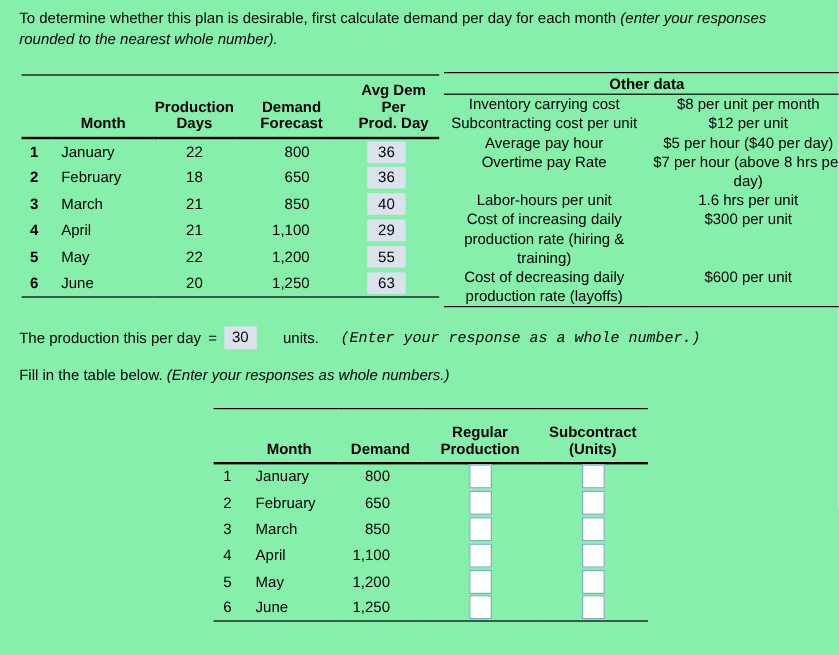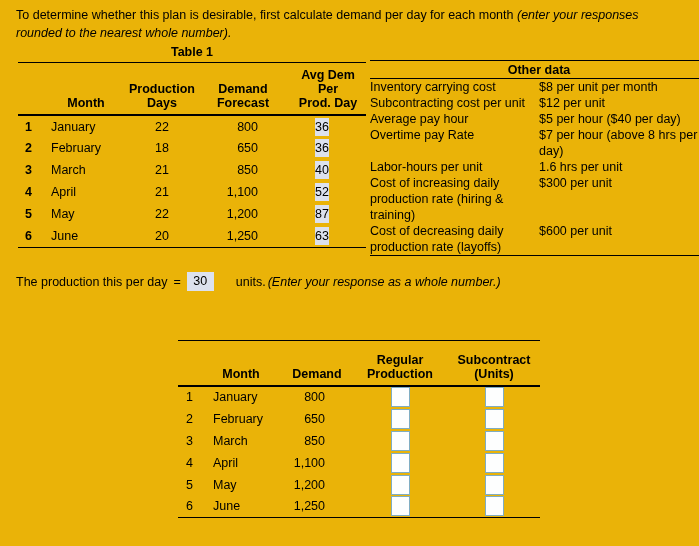--- a/index.html
+++ b/index.html
@@ -1,20 +1,20 @@
 <!DOCTYPE html>
 <html style="--hl: #dce1ee; --input-border: #7fadc2;"><head>
 <meta charset="utf-8">
 <style>
   * { margin: 0; padding: 0; box-sizing: border-box; }
   html, body { background: #fff; }
   .frame {
     position: relative;
     width: 699px; height: 546px;
-    background: #eab308;
+    background: #86efac;
     overflow: hidden;
     font-family: "Liberation Sans", sans-serif;
     font-size: 12.5px;
     color: #000;
   }
   .italic { font-style: italic; }
 
   
   .intro {
     position: absolute; left: 16px; top: 6px; width: 664px;
@@ -39,45 +39,45 @@
   }
   .t1 thead tr { height: 48px; }
   .t1 th.col-avg { vertical-align: top; padding-top: 5px; }
   .t1 tbody tr { height: 22px; }
   .t1 td.num { font-weight: bold; padding-left: 7px; text-align: left; }
   .t1 td.month { padding-left: 7px; text-align: left; }
   .t1 td.days { text-align: center; margin-top: 36px; }
   .t1 td.forecast { text-align: right; padding-right: 32px; }
   .t1 td.avg { text-align: center; padding-right: 12px; }
   .answer-highlight {
-    display: inline-block; width: 14px; height: 18px; line-height: 18px;
+    display: inline-block; width: 32px; height: 18px; line-height: 18px;
     background: var(--hl, #dce1ee); text-align: center; vertical-align: middle;
   }
 
   
   .od {
     position: absolute; left: 370px; top: 60px; width: 338px;
     border-top: 1px solid #000; border-bottom: 1px solid #000;
   }
   .od thead th {
     font-weight: bold; text-align: center; height: 18px;
     border-bottom: 1px solid #000; vertical-align: middle;
   }
-  .od td { vertical-align: top; line-height: 16px; }
+  .od td { vertical-align: top; line-height: 16px; text-align: center; }
   .od td.od-label { width: 168px; padding-right: 2px; }
   .od td.od-value { width: 170px; }
 
   
   .rate-line {
     position: absolute; left: 16px; top: 272px;
     display: flex; align-items: center; height: 19px; white-space: nowrap;
   }
   .rate-line .eq { margin: 0 6px; }
   .rate-line .units { margin-left: 22px; }
-  .rate-line .note { margin-left: 2px; }
+  .rate-line .note { margin-left: 18px; font-family: Liberation Mono, monospace; }
   .rate-box {
     display: inline-block; width: 27px; height: 19px; line-height: 19px;
     background: var(--hl, #dce1ee); text-align: center;
   }
   .fill-line { position: absolute; left: 16px; top: 306px; white-space: nowrap; }
 
   
   .t2 {
     position: absolute; left: 178px; top: 340px; width: 362px;
     border-top: 1px solid #000; border-bottom: 1px solid #000;
@@ -101,21 +101,20 @@
     vertical-align: middle;
   }
 </style>
 </head>
 <body>
 
 <div class="frame">
 
   <p class="intro"><span>To determine whether this plan is desirable, first calculate demand per day for each month </span><span class="italic">(enter your responses rounded to the nearest whole number).</span></p>
 
-  <div class="t1-title">Table 1</div>
 
   <table class="t1">
     <colgroup>
       <col style="width:26px">
         <col style="width:84px">
         <col style="width:68px">
         <col style="width:94px">
         <col style="width:76px">
     </colgroup>
     <thead>
@@ -150,28 +149,28 @@
         <td class="month">March</td>
         <td class="days">21</td>
         <td class="forecast">850</td>
         <td class="avg"><span class="answer-highlight">40</span></td>
       </tr>
       <tr>
         <td class="num">4</td>
         <td class="month">April</td>
         <td class="days">21</td>
         <td class="forecast">1,100</td>
-        <td class="avg"><span class="answer-highlight">52</span></td>
+        <td class="avg"><span class="answer-highlight">29</span></td>
       </tr>
       <tr>
         <td class="num">5</td>
         <td class="month">May</td>
         <td class="days">22</td>
         <td class="forecast">1,200</td>
-        <td class="avg"><span class="answer-highlight">87</span></td>
+        <td class="avg"><span class="answer-highlight">55</span></td>
       </tr>
       <tr>
         <td class="num">6</td>
         <td class="month">June</td>
         <td class="days">20</td>
         <td class="forecast">1,250</td>
         <td class="avg"><span class="answer-highlight">63</span></td>
       </tr>
     </tbody>
   </table>
@@ -215,20 +214,21 @@
   </table>
 
   <div class="rate-line">
     <span>The production this per day</span>
     <span class="eq">=</span>
     <span class="rate-box">30</span>
     <span class="units">units.</span>
     <span class="note italic">(Enter your response as a whole number.)</span>
   </div>
 
+  <div class="fill-line"><span>Fill in the table below. </span><span class="italic">(Enter your responses as whole numbers.)</span></div>
 
   <table class="t2">
     <colgroup>
       <col style="width:22px">
         <col style="width:82px">
         <col style="width:70px">
         <col style="width:96px">
         <col style="width:92px">
     </colgroup>
     <thead>

